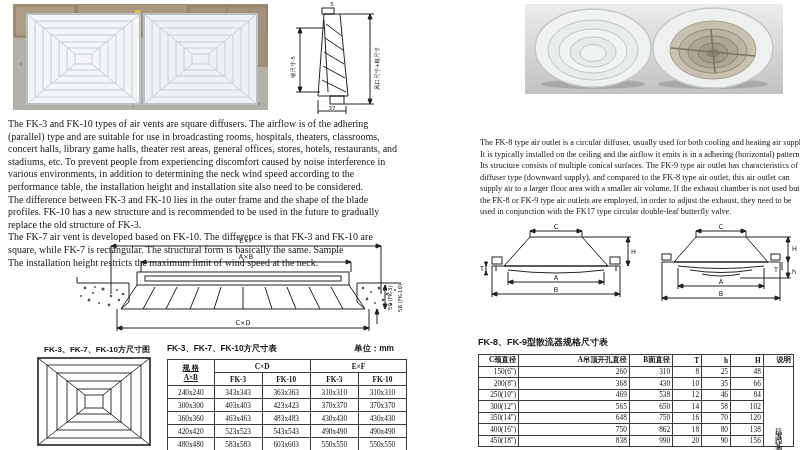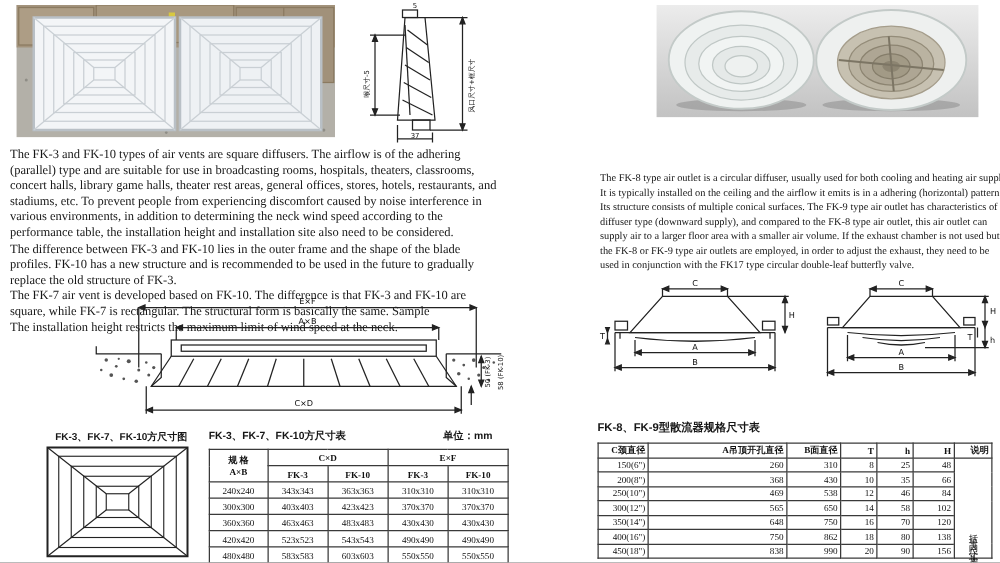--- a/index.html
+++ b/index.html
@@ -228,21 +228,21 @@
   </div>
 
   <div class="abs" style="left:167px;top:343px;width:248px;">
     <div style="display:flex;justify-content:space-between;align-items:baseline;">
       <span class="cap" style="font-size:8.3px;">FK-3、FK-7、FK-10方尺寸表</span>
       <span class="cap" style="font-size:8.3px;margin-right:21px;">单位：mm</span>
     </div>
     <table class="spec" id="left-table" style="width:240px;margin-top:5px;">
       <thead>
         <tr>
-          <th rowspan="2" style="width:46px;">
+          <th rowspan="2" style="width:46px;text-decoration:underline;">
             <span>规 格</span><br>
             <span>A×B</span>
           </th>
           <th colspan="2">C×D</th>
           <th colspan="2">E×F</th>
         </tr>
         <tr>
           <th style="width:48px;">FK-3</th>
           <th style="width:48px;">FK-10</th>
           <th style="width:48px;">FK-3</th>

